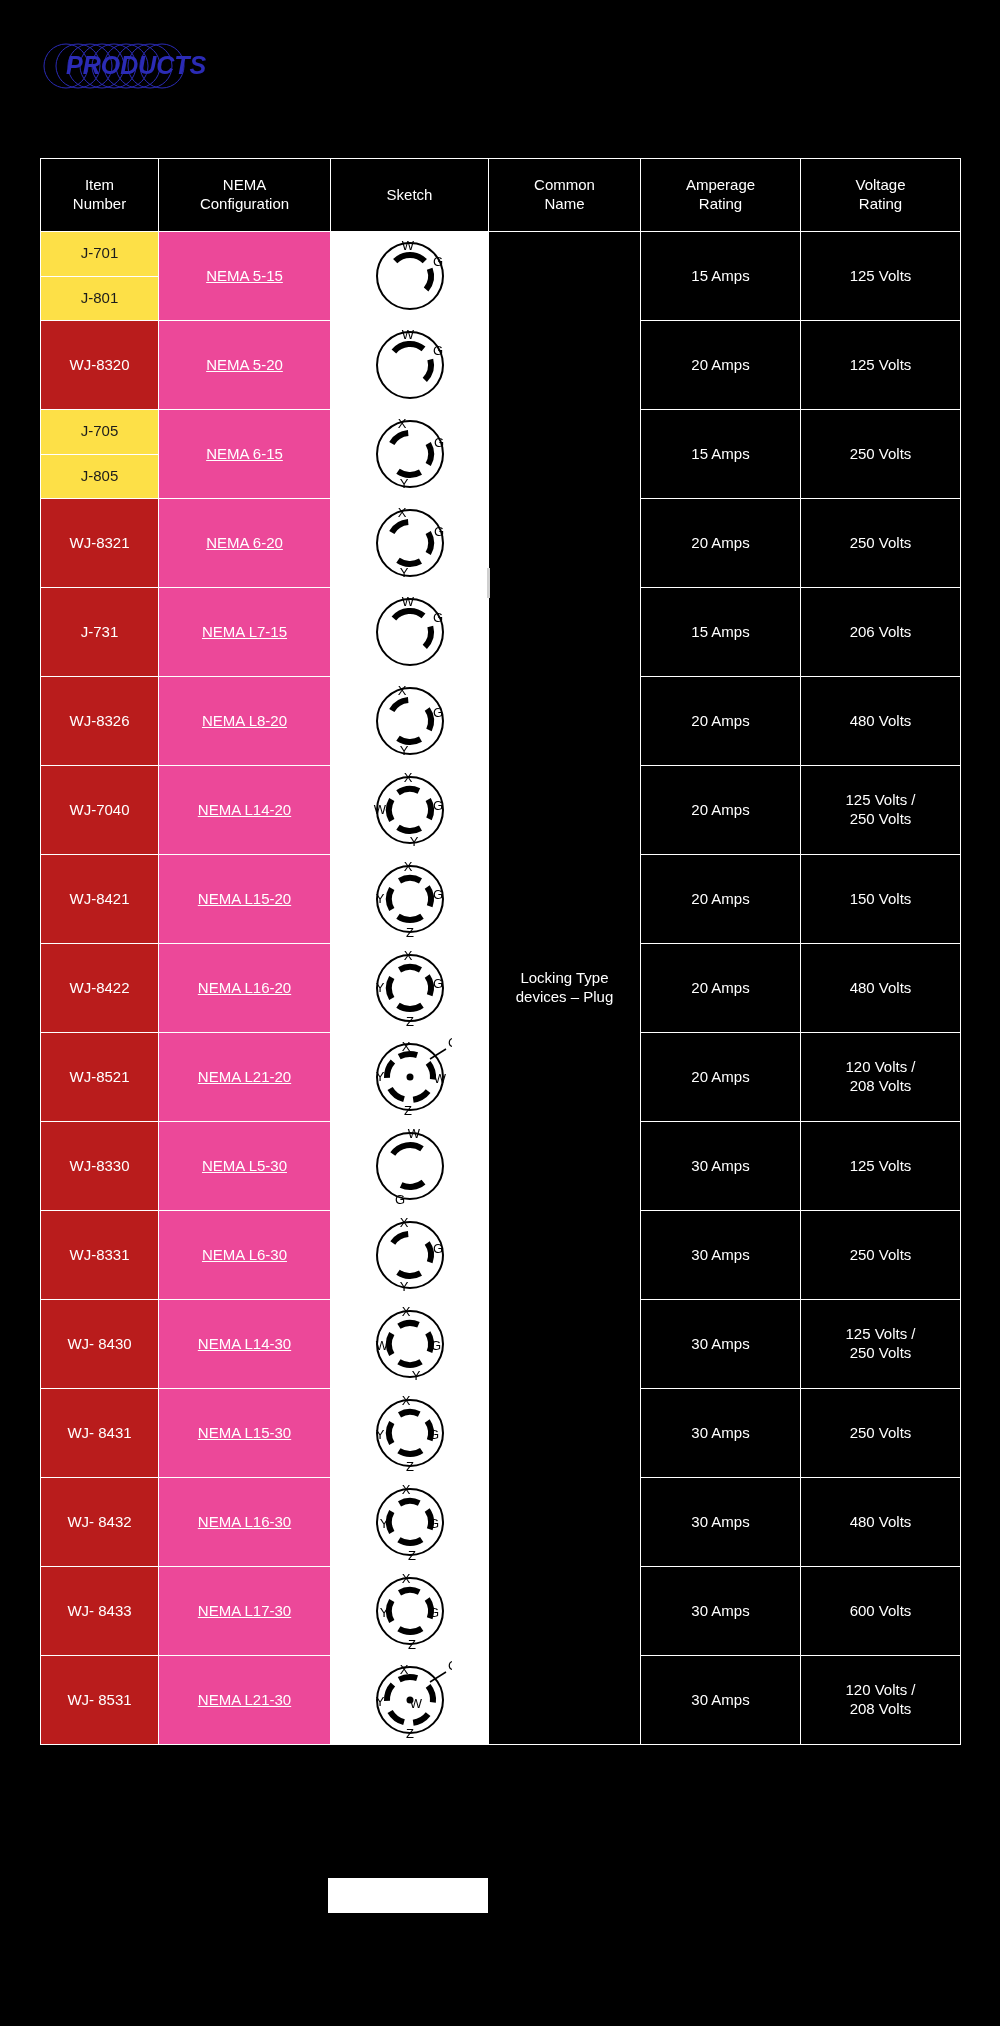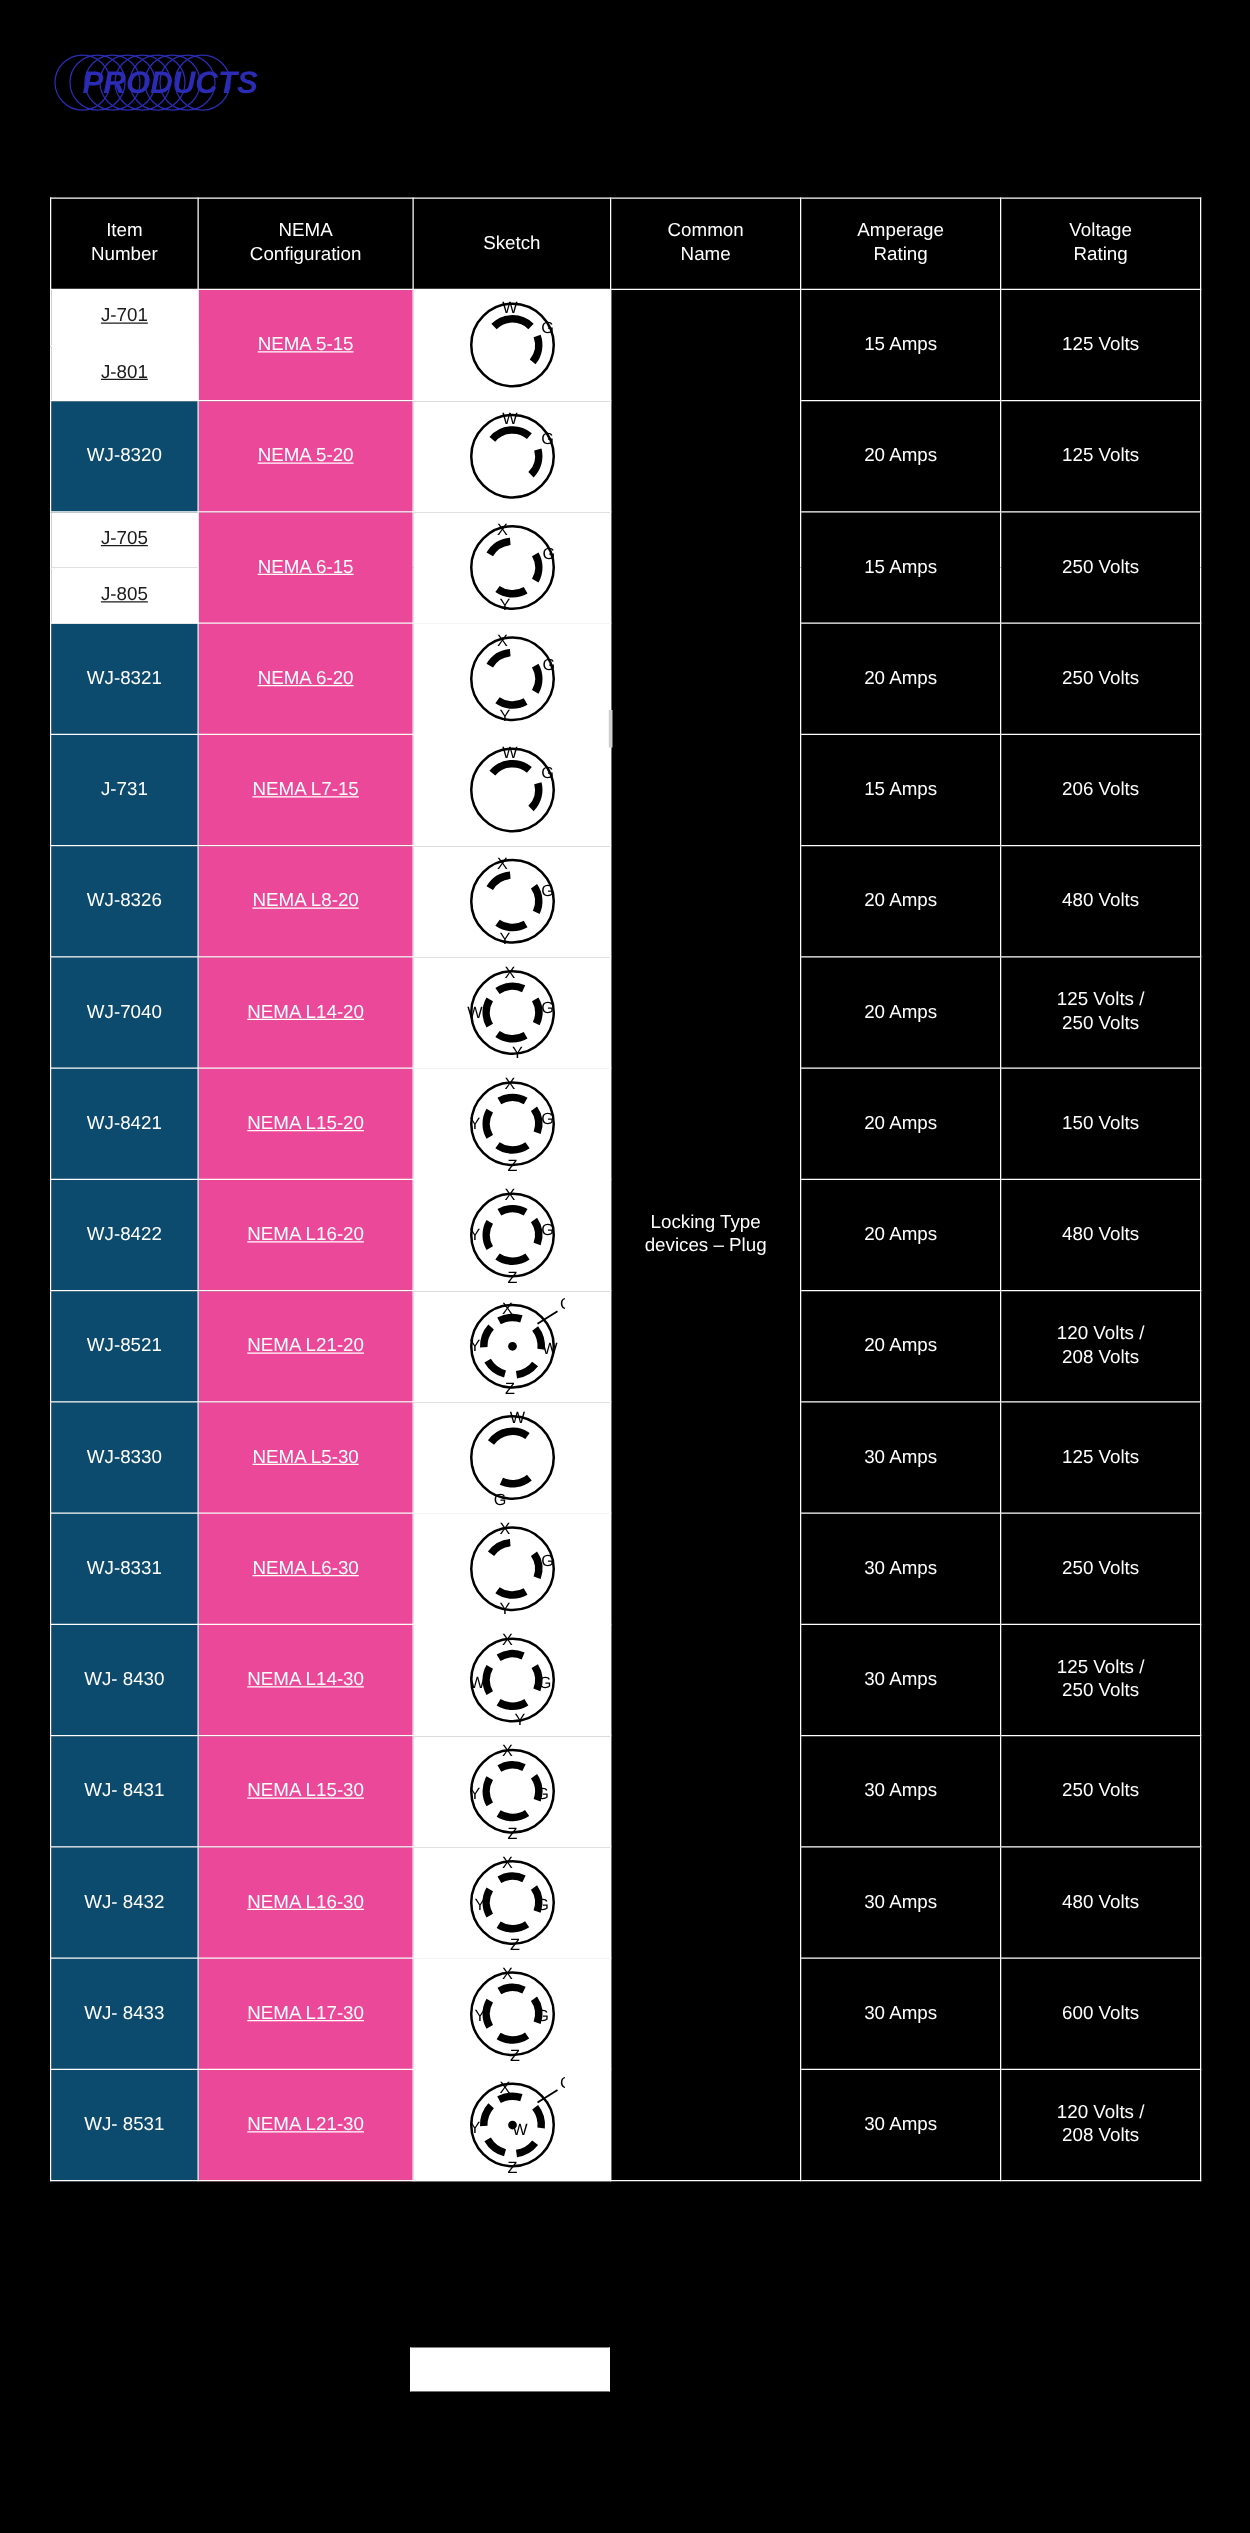--- a/index.html
+++ b/index.html
@@ -50,30 +50,29 @@
     font-weight: normal;
   }
   col.c-item   { width: 118px; }
   col.c-nema   { width: 172px; }
   col.c-sketch { width: 158px; }
   col.c-common { width: 152px; }
   col.c-amp    { width: 160px; }
   col.c-volt   { width: 160px; }
 
   td.item {
-    background: #0c4a6e;
+    background: #b91c1c;
     color: #1c1c1c;
     font-size: 15px;
     height: 48px;
   }
   td.item.cream {
-    background: #ffffff;
+    background: #fde047;
     color: #1c1c1c;
     height: 38px;
-    text-decoration: underline;
   }
   td.nema {
     background: #ec4899;
     color: #1c1c1c;
     font-size: 17px;
     text-decoration: underline;
   }
   td.sketch {
     background: #ffffff;
     padding: 4px 0;

